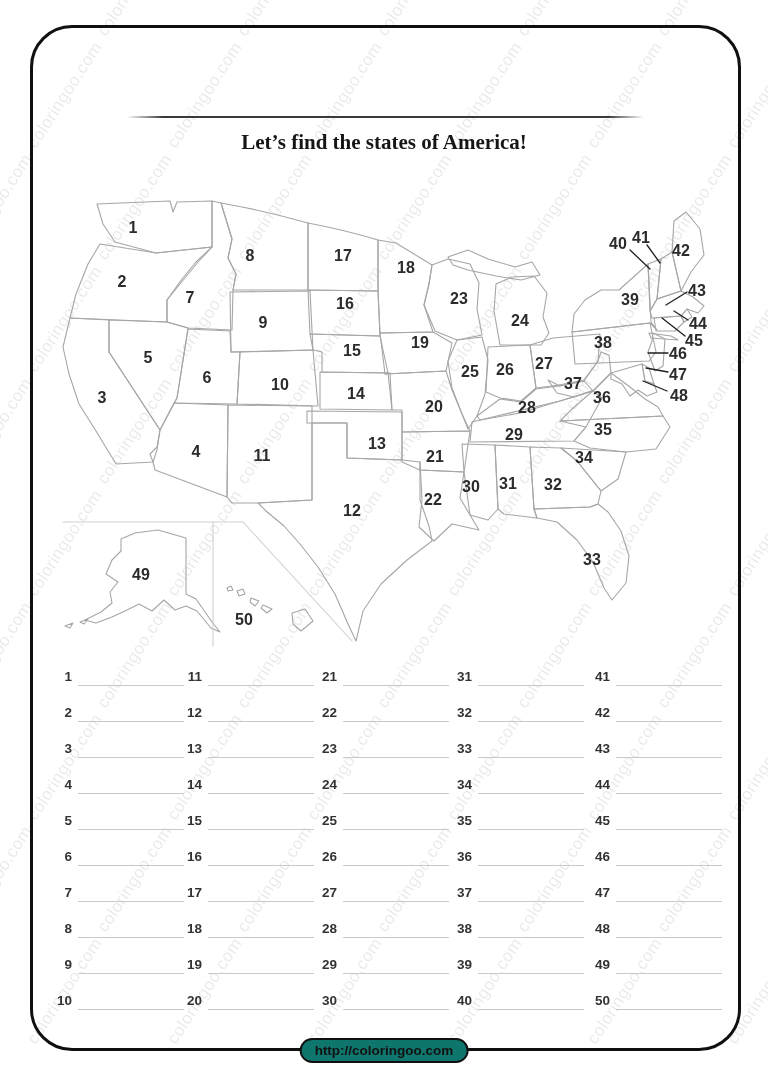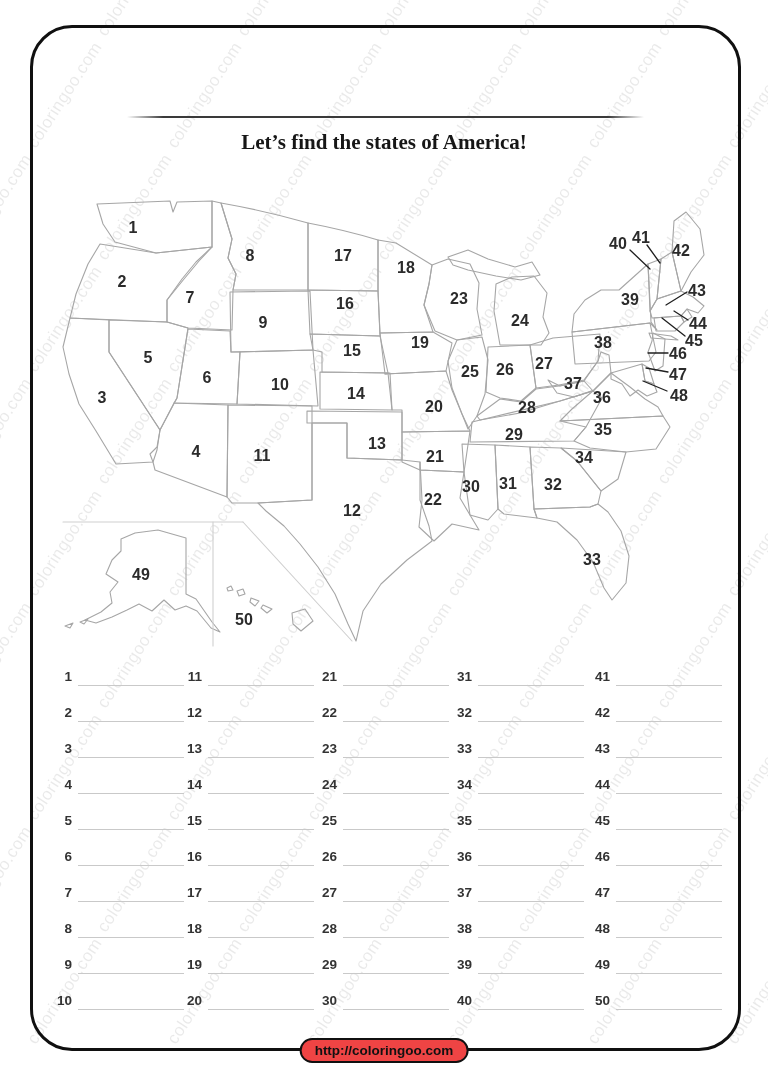--- a/index.html
+++ b/index.html
@@ -35,21 +35,21 @@
   .ans-col:nth-child(3){left:311px;}
   .ans-col:nth-child(4){left:446px;}
   .ans-col:nth-child(5){left:584px;}
   .ans-row{position:relative;height:36px;}
   .ans-num{position:absolute;left:0;bottom:8px;width:26px;text-align:right;
            font-size:13.5px;font-weight:600;color:#333;}
   .ans-blank{position:absolute;left:32px;bottom:6px;width:106px;height:16px;
              border-bottom:1.2px solid #c9c9c9;}
   
   .footer-pill{position:absolute;left:50%;top:1038px;transform:translateX(-50%);z-index:3;
-               background:#ef4444;border:2.5px solid #101010;border-radius:13px;
+               background:#0f766e;border:2.5px solid #101010;border-radius:13px;
                padding:3px 13px;font-size:13.5px;font-weight:600;color:#111;white-space:nowrap;}
 </style>
 </head>
 <body>
 
 <div class="page">
 
   <div class="wm-layer">
       <span class="wm" style="left: -30px; top: 20px;">coloringoo.com</span>
       <span class="wm" style="left: 110px; top: 20px;">coloringoo.com</span>

